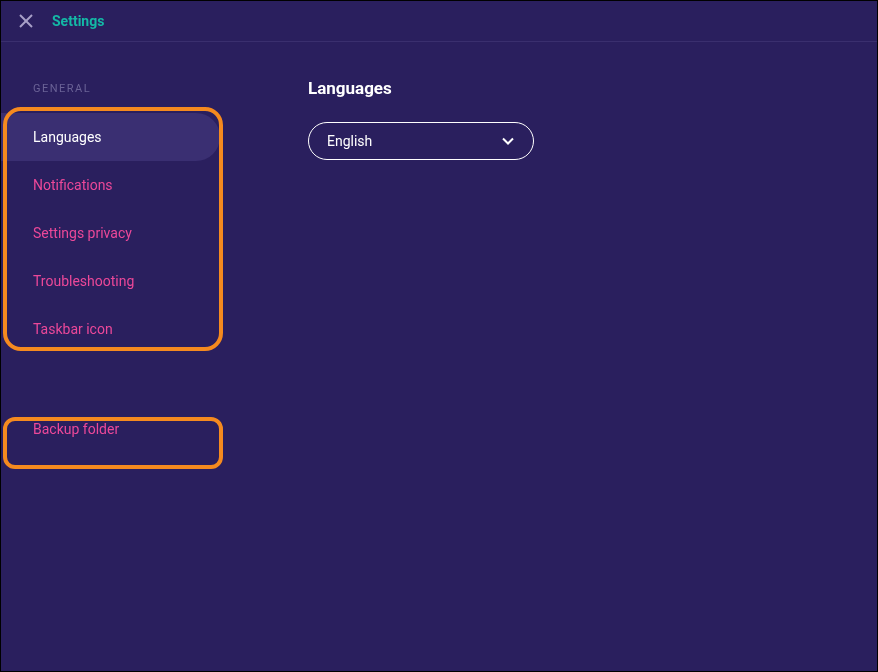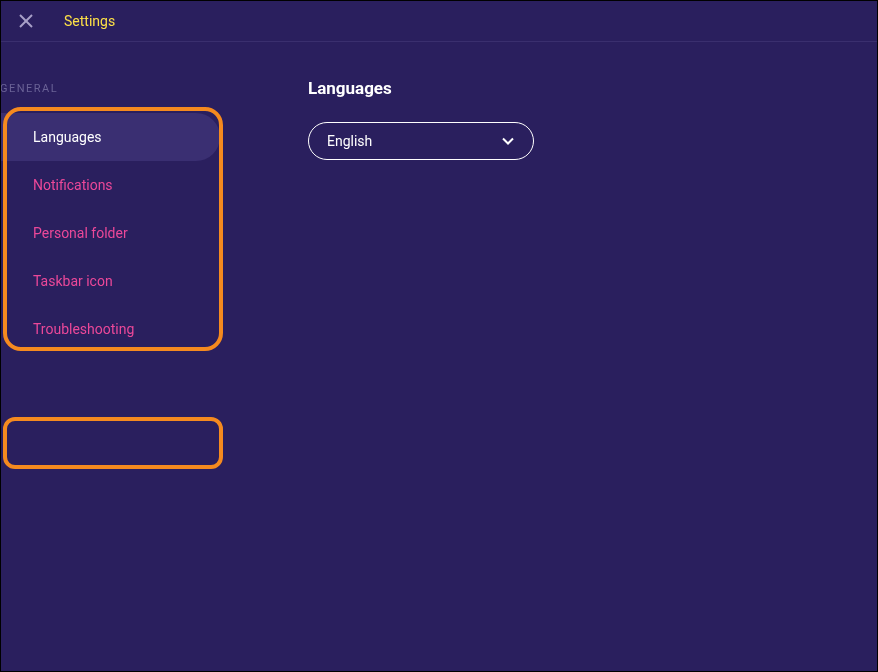--- a/index.html
+++ b/index.html
@@ -32,37 +32,37 @@
       justify-content: center;
       cursor: pointer;
       color: #a8a0c8;
     }
     .close-icon svg {
       width: 14px;
       height: 14px;
     }
     .header-title {
       font-size: 14px;
-      color: #fde047;
-      font-weight: 400;
-      margin-left: 12px;
+      color: #14b8a6;
+      font-weight: 700;
     }
     .content {
       display: flex;
       height: calc(100% - 42px);
     }
     .sidebar {
       width: 260px;
       padding-top: 40px;
       padding-left: 0;
     }
     .section-header {
       font-size: 11px;
       letter-spacing: 1.5px;
       color: #6a6296;
+      padding-left: 33px;
       margin-bottom: 18px;
       font-weight: 400;
     }
     .sidebar-item {
       height: 48px;
       display: flex;
       align-items: center;
       padding-left: 33px;
       font-size: 14px;
       color: #ec4899;
@@ -159,31 +159,34 @@
 <div class="content">
   <div class="sidebar">
     <div class="section-header">GENERAL</div>
     <div class="sidebar-item active">
       <span>Languages</span>
     </div>
     <div class="sidebar-item">
       <span>Notifications</span>
     </div>
     <div class="sidebar-item">
-      <span>Personal folder</span>
+      <span>Settings privacy</span>
+    </div>
+    <div class="sidebar-item">
+      <span>Troubleshooting</span>
     </div>
     <div class="sidebar-item">
       <span>Taskbar icon</span>
     </div>
-    <div class="sidebar-item">
-      <span>Troubleshooting</span>
-    </div>
 
     <div class="section-spacer"></div>
 
+    <div class="sidebar-item">
+      <span>Backup folder</span>
+    </div>
   </div>
 
   <div class="main">
     <div class="page-title">Languages</div>
     <div class="dropdown">
       <span class="dropdown-value">English</span>
       <span class="chevron-down">
         <svg viewBox="0 0 12 8" fill="none" stroke="currentColor" stroke-width="2">
           <polyline points="1,1.5 6,6.5 11,1.5"></polyline>
         </svg>

